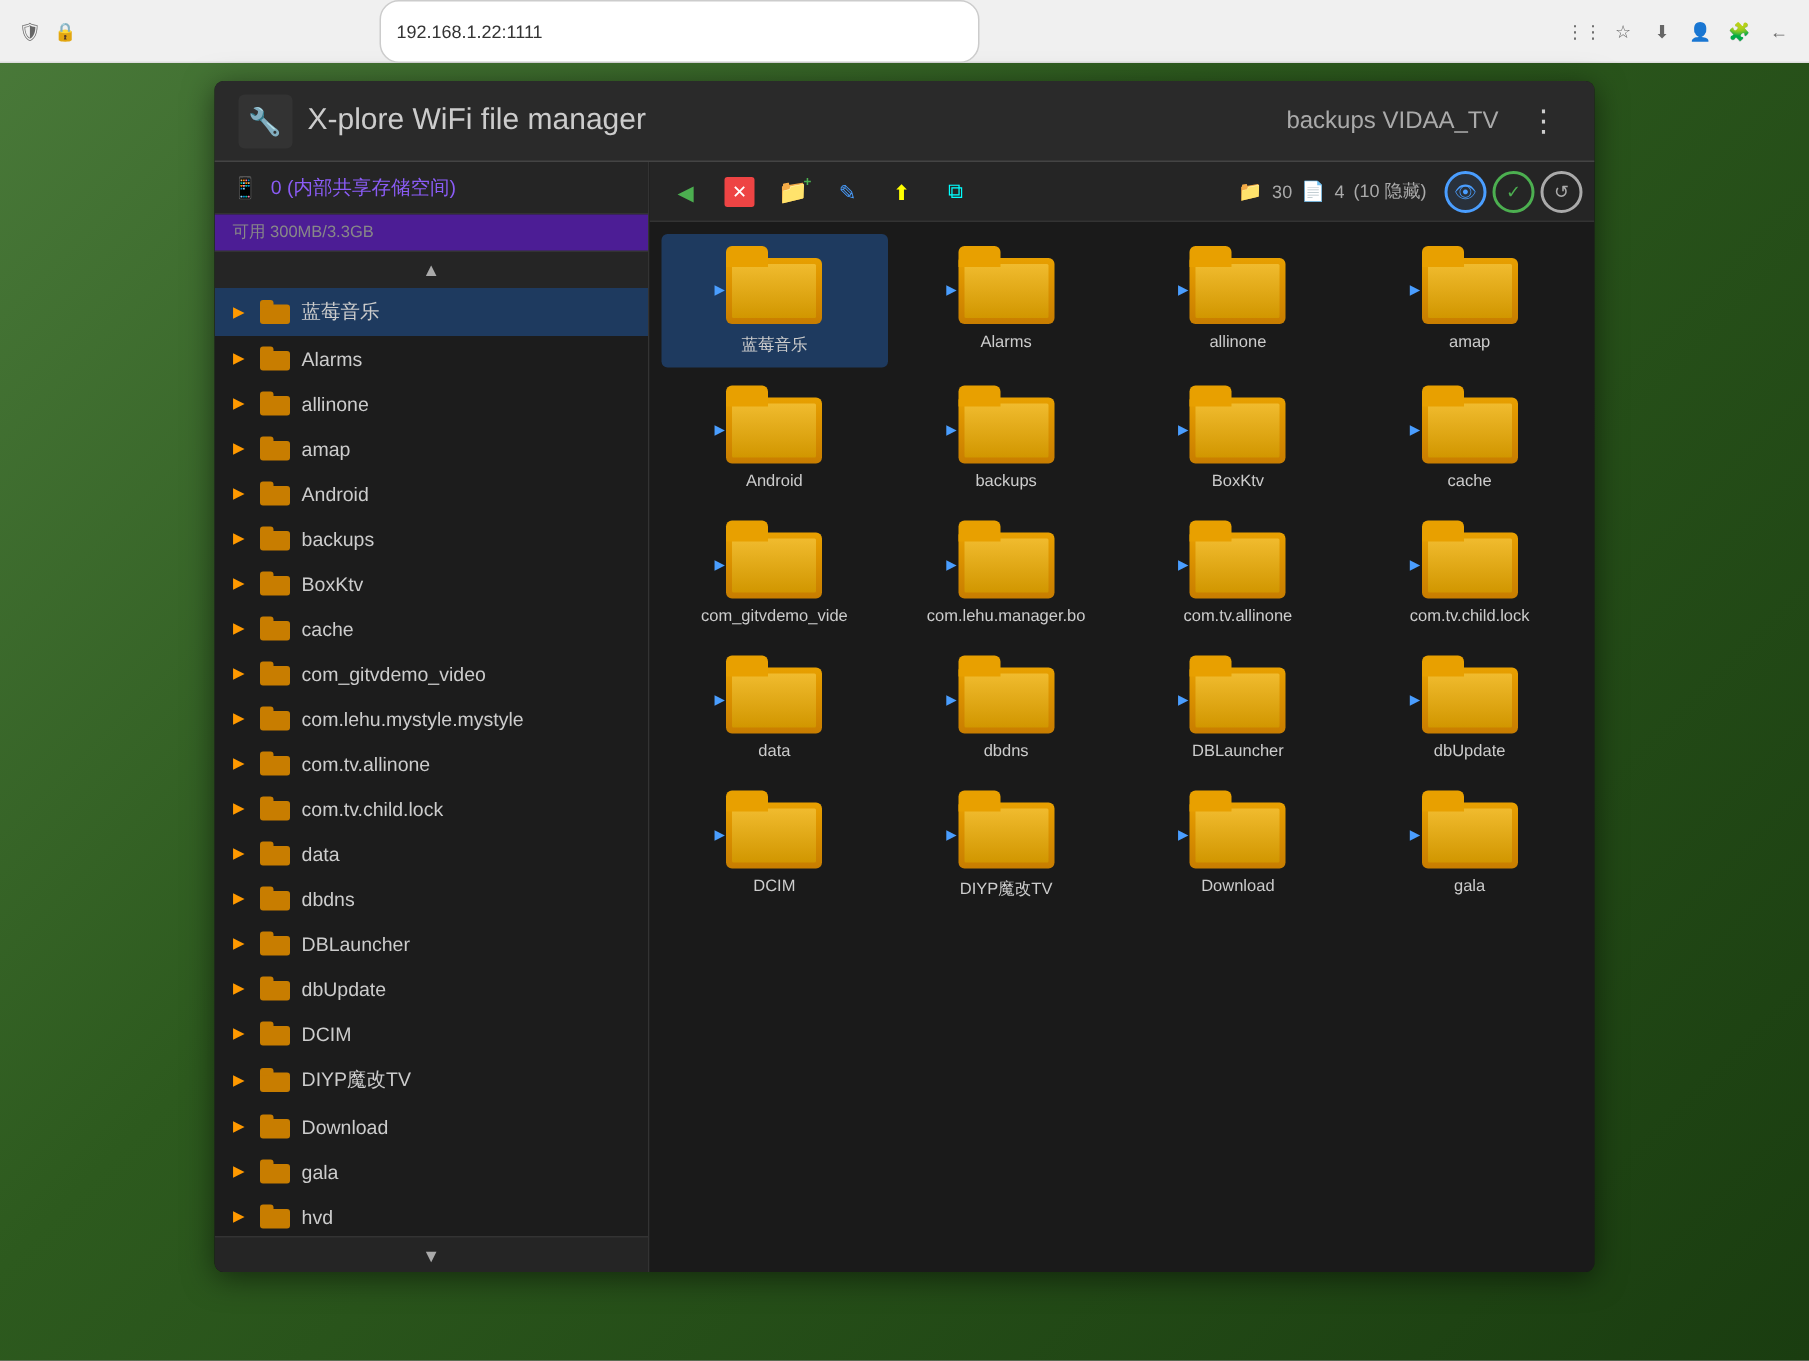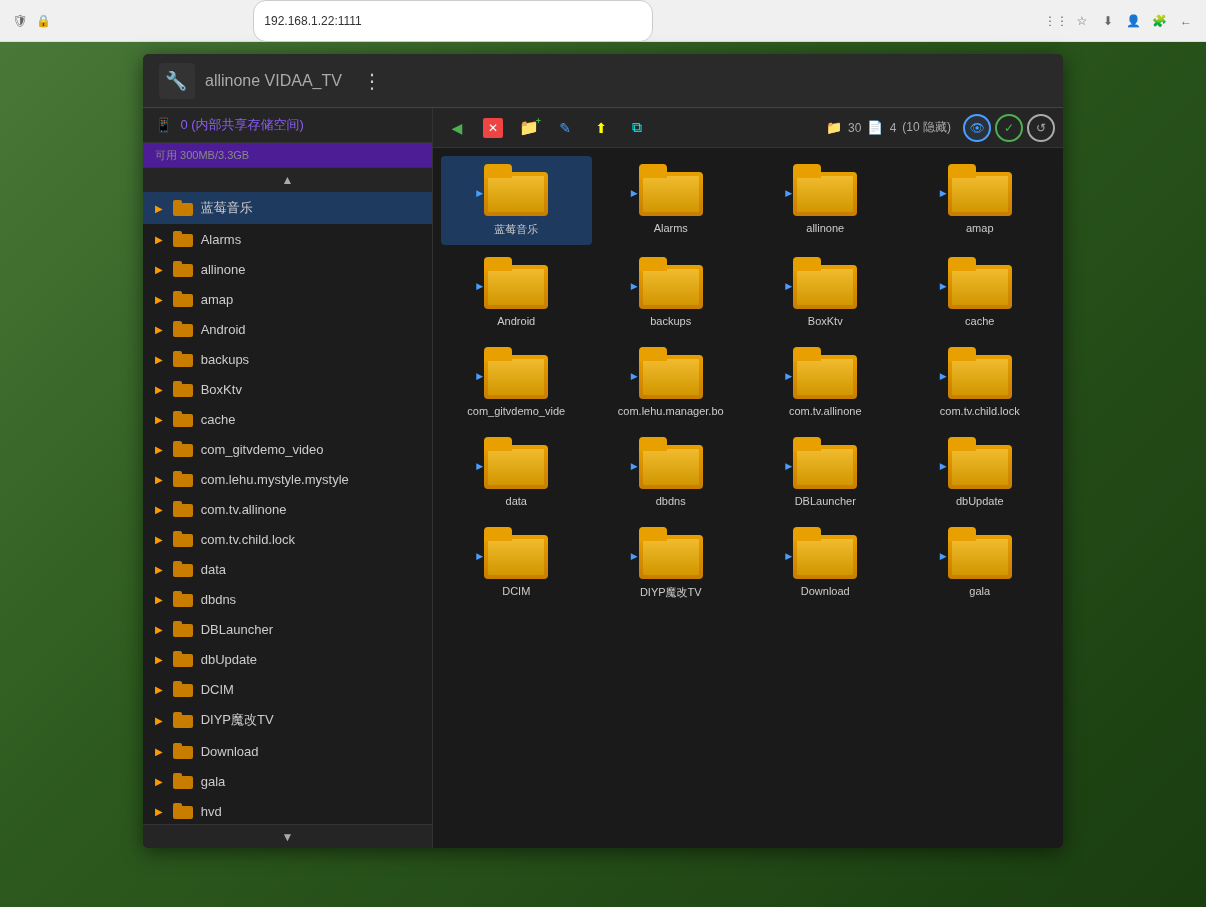--- a/index.html
+++ b/index.html
@@ -351,21 +351,22 @@
     <span class="browser-icon">👤</span>
     <span class="browser-icon">🧩</span>
     <span class="browser-icon">←</span>
   </div>
 </div>
 
 <div class="app-window">
 
   <div class="app-header">
     <div class="app-logo">🔧</div>
-    <span class="device-name">allinone VIDAA_TV</span>
+    <span class="app-title">X-plore WiFi file manager</span>
+    <span class="device-name">backups VIDAA_TV</span>
     <span class="menu-icon">⋮</span>
   </div>
 
   <div class="main-content">
 
     <div class="left-panel">
       <div class="storage-header">
         <span class="storage-icon">📱</span>
         <span class="storage-label">0 (内部共享存储空间)</span>
       </div>

